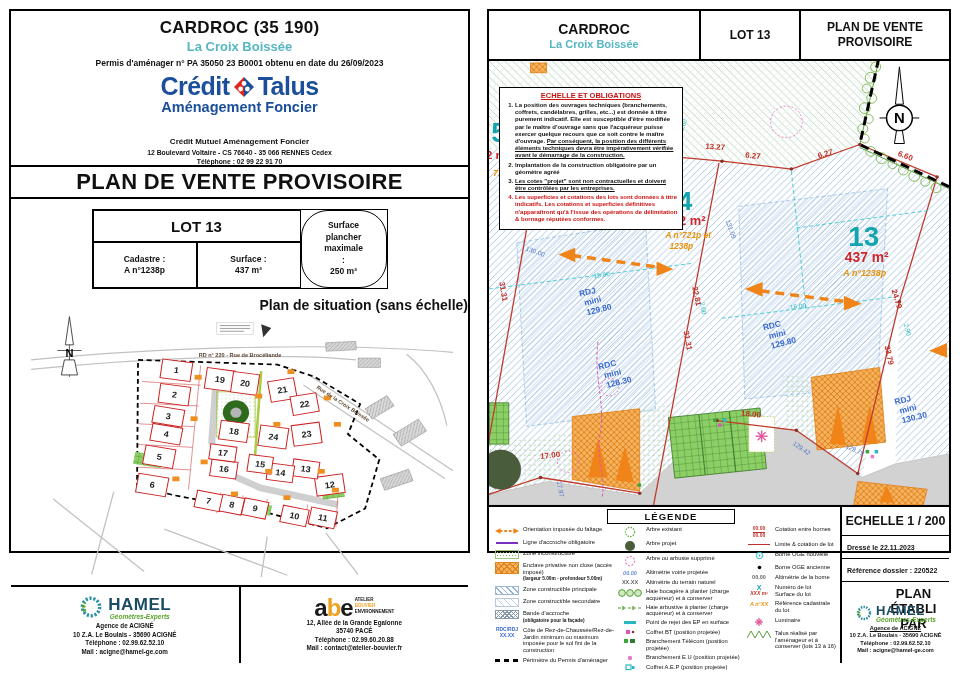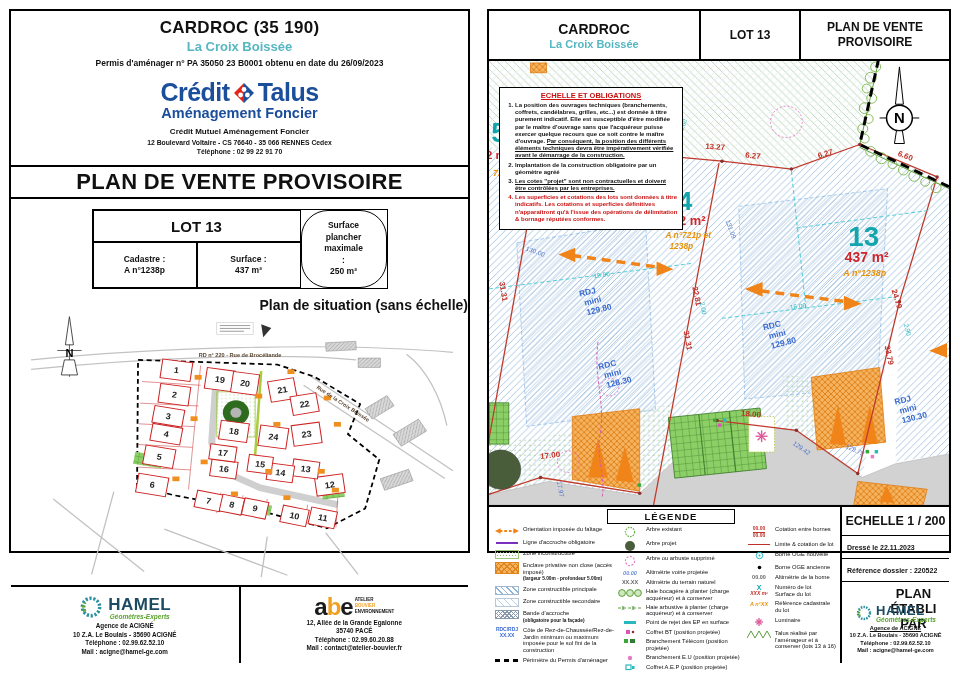--- a/index.html
+++ b/index.html
@@ -6,43 +6,43 @@
   body{width:960px;height:676px;background:#fff;font-family:"Liberation Sans",sans-serif;position:relative;color:#111;}
   .page{position:absolute;top:9px;height:544px;background:#fff;border:2px solid #000;box-sizing:border-box;}
   .page-left{left:9px;width:461px;}
   .page-right{left:487px;width:464px;}
 
   
   .lp-header{height:156px;border-bottom:2px solid #000;text-align:center;padding-top:7px;box-sizing:border-box;}
   .lp-commune{font-size:17px;font-weight:bold;letter-spacing:.3px;}
   .lp-project{font-size:13px;font-weight:bold;color:#56b6c2;margin-top:1px;}
   .lp-permit{font-size:8.5px;font-weight:bold;margin-top:4px;}
-  .cm-row{display:flex;align-items:center;justify-content:center;gap:3px;margin-top:10px;}
+  .cm-row{display:flex;align-items:center;justify-content:center;gap:3px;margin-top:4px;}
   .cm-name{font-size:25px;font-weight:bold;color:#1b4e9b;letter-spacing:-.5px;}
   .cm-sub{font-size:14.5px;color:#1b4e9b;margin-top:-2px;font-weight:bold;}
-  .cm-company{font-size:8px;font-weight:bold;margin-top:6px;}
+  .cm-company{font-size:8px;font-weight:bold;margin-top:22px;}
   .cm-address{font-size:6.8px;font-weight:bold;margin-top:3px;}
   .cm-phone{font-size:6.8px;font-weight:bold;margin-top:2px;}
   .lp-title{height:32px;border-bottom:2px solid #000;display:flex;align-items:center;justify-content:center;font-size:22px;font-weight:bold;box-sizing:border-box;letter-spacing:.3px;}
   .lp-content{height:388px;position:relative;border-bottom:2px solid #000;box-sizing:border-box;}
   .lot-table{position:absolute;left:50%;transform:translateX(-50%);top:10px;display:grid;grid-template-columns:104px 104px 86px;grid-template-rows:32px 46px;border:1.5px solid #000;}
   .lot-cell{border:1px solid #000;display:flex;flex-direction:column;align-items:center;justify-content:center;text-align:center;font-weight:bold;background:#fff;}
   .lot-head{grid-column:1/3;font-size:15px;}
   .lot-small{font-size:8.5px;line-height:1.35;}
   .lot-right{grid-column:3;grid-row:1/3;font-size:8.5px;line-height:1.35;padding:0 23px;border-radius:27px;}
   .situation-title{position:absolute;top:98px;width:100%;text-align:right;font-size:14px;font-weight:bold;}
   .siteplan{position:absolute;left:12px;top:112px;width:434px;height:268px;}
   .lp-footer{height:76px;display:flex;box-sizing:border-box;}
   .footer-cell{flex:1;display:flex;flex-direction:column;align-items:center;justify-content:center;box-sizing:border-box;}
   .footer-cell.first{border-right:2px solid #000;}
   .hamel-row{display:flex;align-items:center;gap:4px;}
   .hamel-name{font-size:17px;font-weight:bold;color:#1b4a63;letter-spacing:.5px;}
   .hamel-tag{font-size:6.5px;font-weight:bold;font-style:italic;color:#5aa32e;text-align:center;margin-top:-2px;}
   .tiny-addr{font-size:6.3px;font-weight:bold;text-align:center;line-height:1.35;margin-top:2px;}
-  .abe-row{display:flex;gap:2px;}
+  .abe-row{display:flex;align-items:flex-end;gap:2px;}
   .abe-word{font-size:24px;font-weight:bold;line-height:.8;letter-spacing:-1px;}
   .abe-a,.abe-e{color:#1a1a1a;} .abe-b{color:#f0a01e;}
   .abe-side{font-size:4.5px;font-weight:bold;line-height:1.3;text-align:left;padding-bottom:2px;}
   .abe-side .s2{color:#f0a01e;}
 
   
   .rp-header{height:50px;border-bottom:2px solid #000;display:flex;box-sizing:border-box;}
   .rp-hcell{display:flex;flex-direction:column;align-items:center;justify-content:center;box-sizing:border-box;text-align:center;}
   .rp-c1{width:212px;border-right:2px solid #000;}
   .rp-c2{width:100px;border-right:2px solid #000;font-size:12px;font-weight:bold;}

